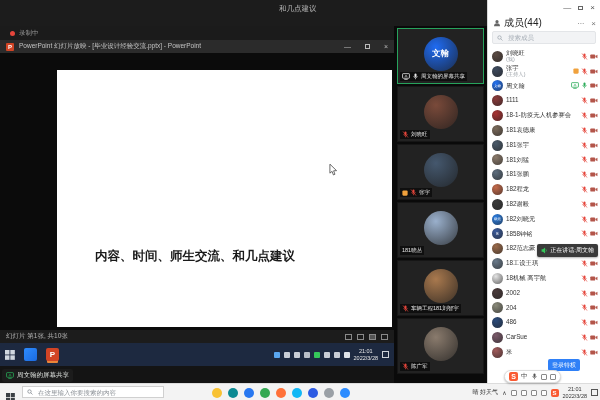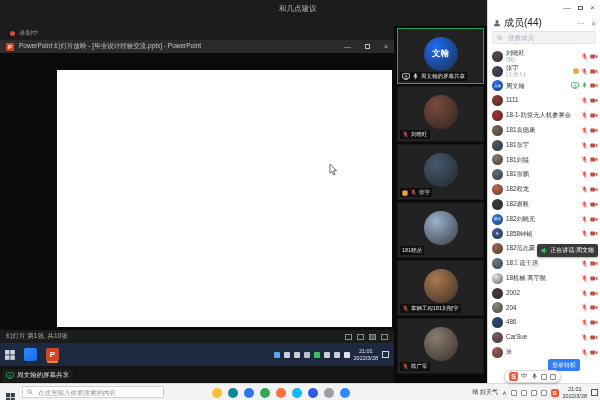--- a/index.html
+++ b/index.html
@@ -109,20 +109,21 @@
     </div>
     <div id="pptbar" class="abs">
       <div id="ppticon">P</div>
       <div id="ppttitle" class="ell">PowerPoint 幻灯片放映 - [毕业设计经验交流.pptx] - PowerPoint</div>
       <span class="wc">—</span>
       <span class="wc-box"></span>
       <span class="wc">×</span>
     </div>
     <div id="stage" class="abs">
       <div id="slide" class="abs">
+        <div id="slide-body" class="abs">内容、时间、师生交流、和几点建议</div>
         <div id="cursor" class="abs">
           <svg width="9" height="12" viewBox="0 0 10 13">
               <path d="M1 0 L1 10 L3.4 8 L4.9 12 L6.6 11.2 L5.1 7.4 L8.4 7.2 Z" fill="#fff" stroke="#333" stroke-width="0.8"></path>
             </svg>
         </div>
       </div>
     </div>
     <div id="pptstatus" class="abs">
       <div id="pptstatus-text">幻灯片 第1张, 共10张</div>
       <span class="st-ic"></span>

